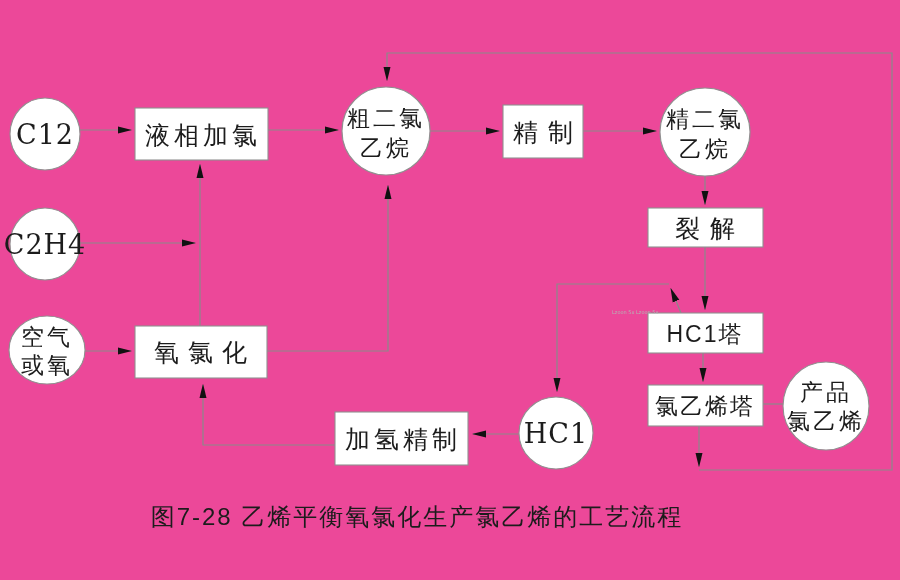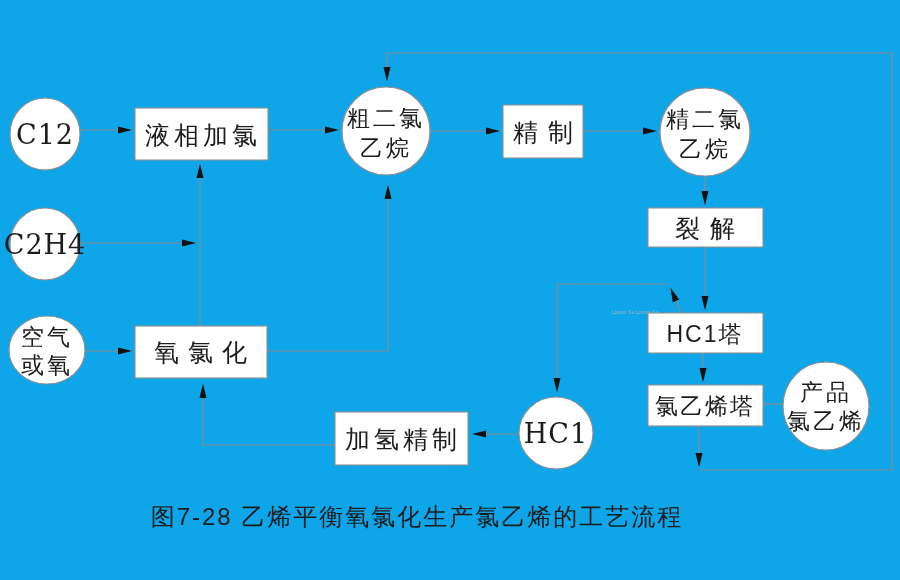--- a/index.html
+++ b/index.html
@@ -1,16 +1,16 @@
 <!DOCTYPE html>
 <html><head>
 <meta charset="utf-8">
 <style>
   html,body{margin:0;padding:0;background:#ffffff;}
-  .stage{position:relative;width:900px;height:580px;background:#0ea5e9;overflow:hidden;}
+  .stage{position:relative;width:900px;height:580px;background:#ec4899;overflow:hidden;}
   svg{display:block;}
   .edge{stroke:#8a8a8a;stroke-width:1.2;fill:none;}
   .shape{stroke:#909090;stroke-width:1.1;fill:#ffffff;}
   text{fill:#1c1c1c;}
   .cjk{font-family:"Liberation Sans","DejaVu Sans",sans-serif;text-anchor:middle;dominant-baseline:central;}
   .box-label{font-size:25px;letter-spacing:4px;}
   .box-label-3{font-size:25px;letter-spacing:9px;}
   .box-label-2{font-size:25px;letter-spacing:10px;}
   .box-label-sm{font-size:23px;letter-spacing:2px;}
   .circ-label{font-size:23px;letter-spacing:3px;}

